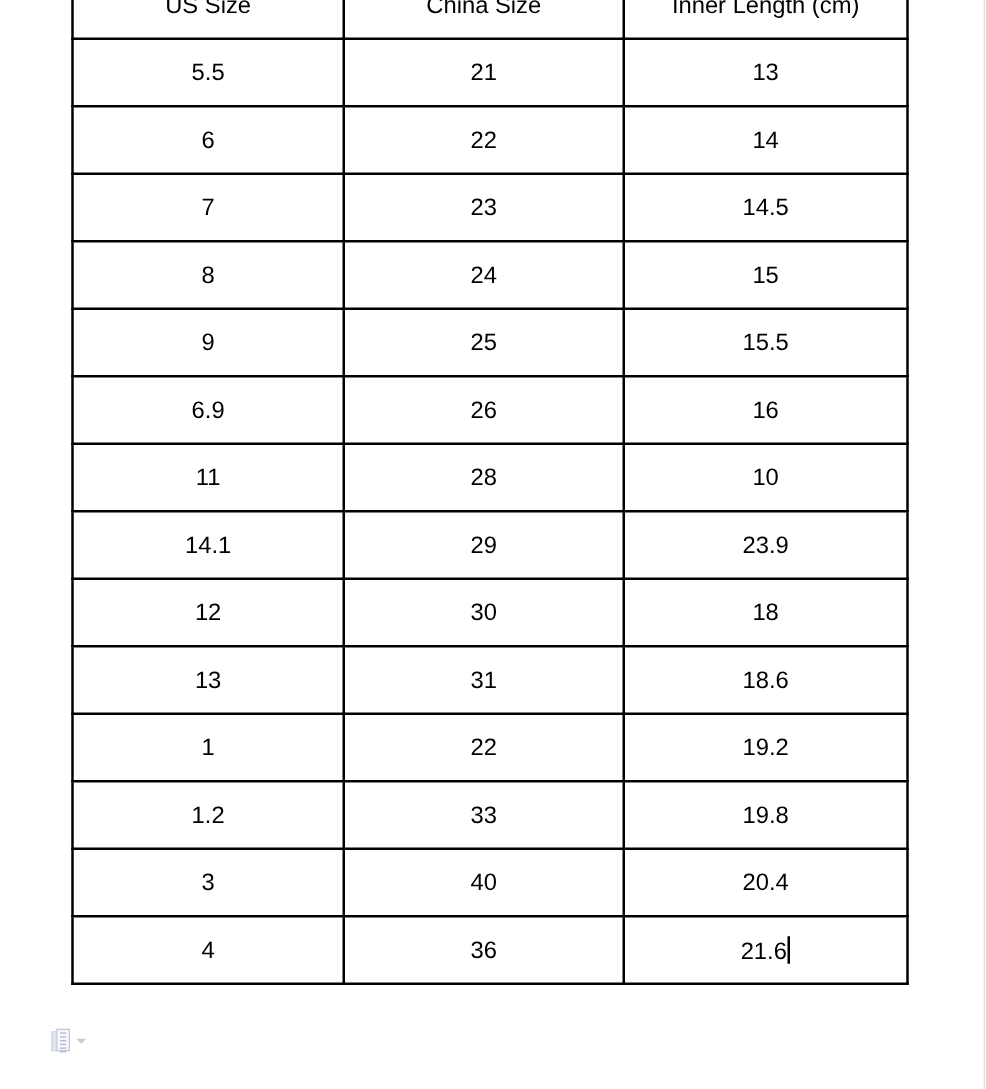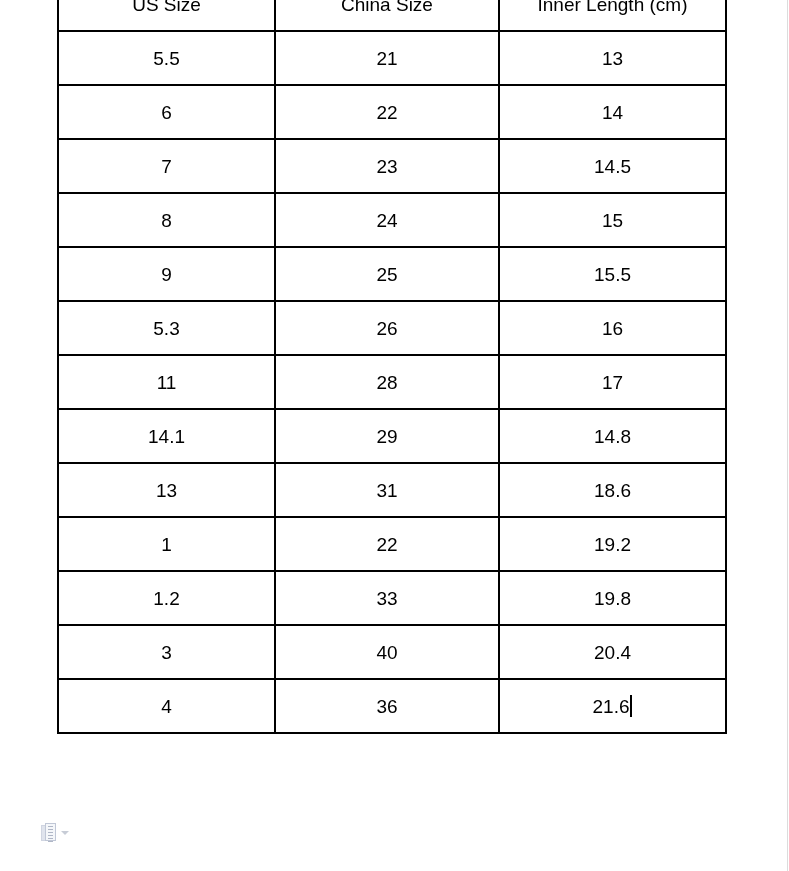--- a/index.html
+++ b/index.html
@@ -173,33 +173,38 @@
           <td><span class="cell-text">8</span></td>
           <td><span class="cell-text">24</span></td>
           <td><span class="cell-text">15</span></td>
         </tr>
         <tr>
           <td><span class="cell-text">9</span></td>
           <td><span class="cell-text">25</span></td>
           <td><span class="cell-text">15.5</span></td>
         </tr>
         <tr>
-          <td><span class="cell-text">5.3</span></td>
+          <td><span class="cell-text">6.9</span></td>
           <td><span class="cell-text">26</span></td>
           <td><span class="cell-text">16</span></td>
         </tr>
         <tr>
           <td><span class="cell-text">11</span></td>
           <td><span class="cell-text">28</span></td>
-          <td><span class="cell-text">17</span></td>
+          <td><span class="cell-text">10</span></td>
         </tr>
         <tr>
           <td><span class="cell-text">14.1</span></td>
           <td><span class="cell-text">29</span></td>
-          <td><span class="cell-text">14.8</span></td>
+          <td><span class="cell-text">23.9</span></td>
+        </tr>
+        <tr>
+          <td><span class="cell-text">12</span></td>
+          <td><span class="cell-text">30</span></td>
+          <td><span class="cell-text">18</span></td>
         </tr>
         <tr>
           <td><span class="cell-text">13</span></td>
           <td><span class="cell-text">31</span></td>
           <td><span class="cell-text">18.6</span></td>
         </tr>
         <tr>
           <td><span class="cell-text">1</span></td>
           <td><span class="cell-text">22</span></td>
           <td><span class="cell-text">19.2</span></td>

